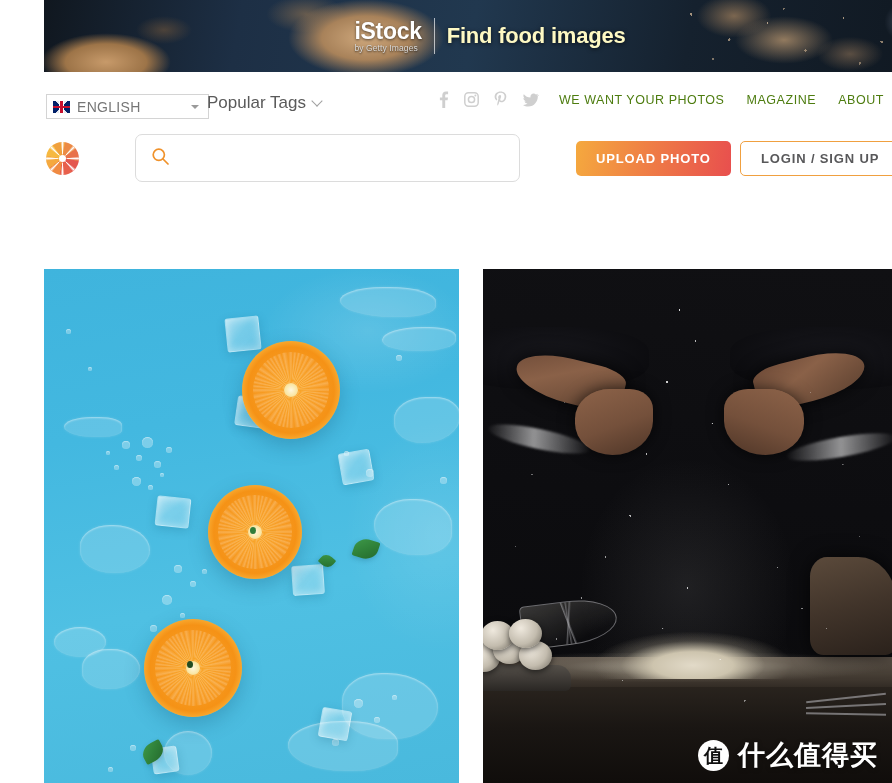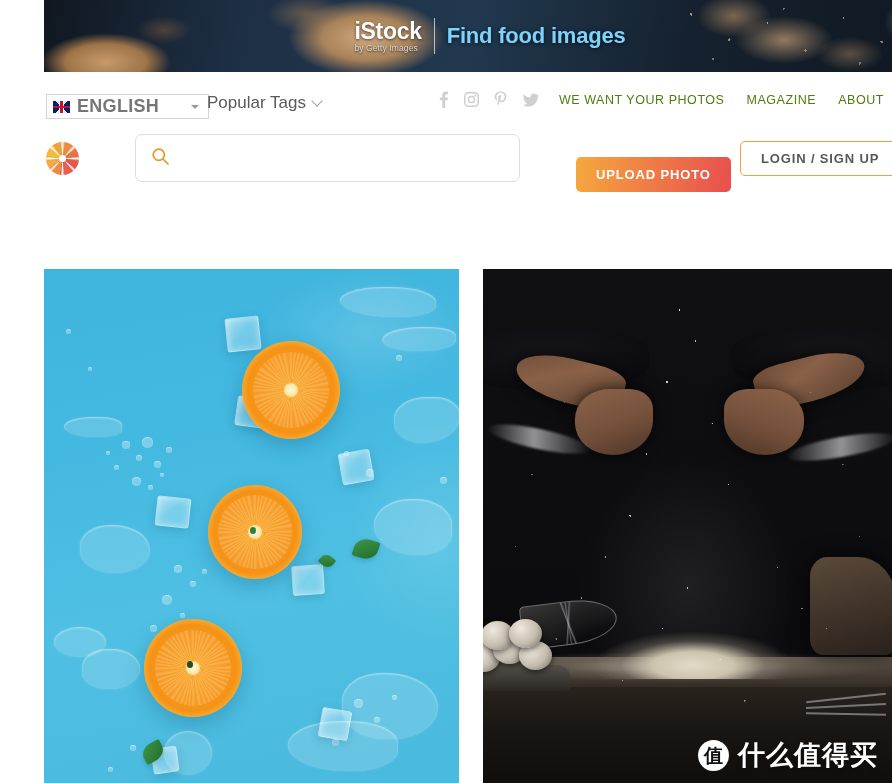--- a/index.html
+++ b/index.html
@@ -56,21 +56,21 @@
     text-shadow: 0 1px 3px rgba(0,0,0,.6);
   }
   .istock-sub {
     font-size: 8.5px; color: #d9d9d9; letter-spacing: .1px; margin-top: 1px;
     text-shadow: 0 1px 2px rgba(0,0,0,.7);
   }
   .banner-divider {
     width: 1px; height: 36px; background: rgba(255,255,255,.65); margin: 0 12px;
   }
   .banner-headline {
-    font-size: 22px; font-weight: bold; color: #7dd3fc; letter-spacing: -.2px;
+    font-size: 22px; font-weight: bold; color: #fef9c3; letter-spacing: -.2px;
     text-shadow: 0 1px 4px rgba(0,0,0,.65);
   }
   .explore-btn {
     margin-left: 22px; background: #f6372f; color: #ffffff;
     font-size: 13.5px; font-weight: bold; padding: 7px 14px 8px;
     border: none; cursor: pointer; letter-spacing: .1px;
   }
 
   
   .utilnav {
@@ -95,21 +95,21 @@
       linear-gradient(to right, transparent 38%, #ffffff 38%, #ffffff 62%, transparent 62%);
   }
   .flag::after {
     content: ""; position: absolute; inset: 0;
     background:
       linear-gradient(to bottom, transparent 44%, #c8102e 44%, #c8102e 56%, transparent 56%),
       linear-gradient(to right, transparent 42%, #c8102e 42%, #c8102e 58%, transparent 58%),
       linear-gradient(54deg, transparent 46%, rgba(255,255,255,.9) 46%, rgba(255,255,255,.9) 54%, transparent 54%),
       linear-gradient(-54deg, transparent 46%, rgba(255,255,255,.9) 46%, rgba(255,255,255,.9) 54%, transparent 54%);
   }
-  .lang-label { font-size: 18px; color: #767676; letter-spacing: .3px; flex: 1; font-weight: bold; }
+  .lang-label { font-size: 14px; color: #767676; letter-spacing: .3px; flex: 1; }
   .caret-small {
     width: 0; height: 0; border-left: 4px solid transparent; border-right: 4px solid transparent;
     border-top: 4px solid #9a9a9a; margin-right: 3px;
   }
   .poptags {
     position: absolute; left: 207px; top: 21px;
     display: flex; align-items: center; gap: 7px; cursor: pointer;
   }
   .poptags-label { font-size: 17px; color: #5a5a5a; }
   .chev {
@@ -182,21 +182,20 @@
   }
   .search-input::placeholder { color: #6f6f6f; }
   .btn-upload {
     position: absolute; left: 576px; top: 141px;
     height: 35px; padding: 0 20px;
     border: none; border-radius: 5px; cursor: pointer;
     background: linear-gradient(100deg, #f5a93e 0%, #ef7f45 45%, #e84f4e 100%);
     color: #ffffff; font-size: 13px; font-weight: bold; letter-spacing: .85px;
     font-family: "Liberation Sans", sans-serif;
     white-space: nowrap;
-    margin-top: 16px;
   }
   .btn-login {
     position: absolute; left: 740px; top: 141px;
     height: 35px; padding: 0 20px;
     border: 1px solid #f0a040; border-radius: 5px; cursor: pointer;
     background: #ffffff; color: #58585a; font-size: 13px; font-weight: bold;
     letter-spacing: .85px; font-family: "Liberation Sans", sans-serif;
     white-space: nowrap;
   }
 

